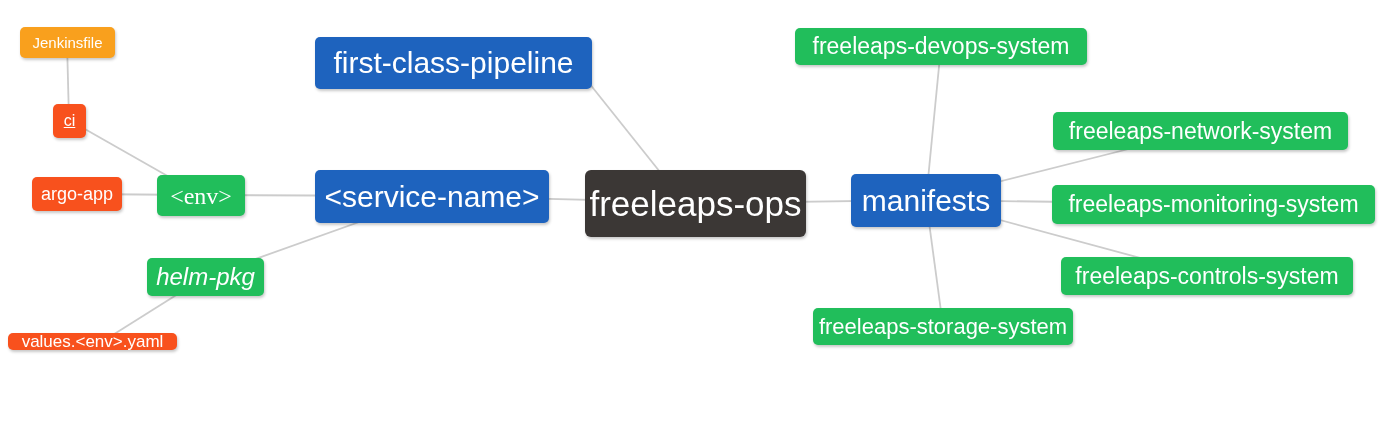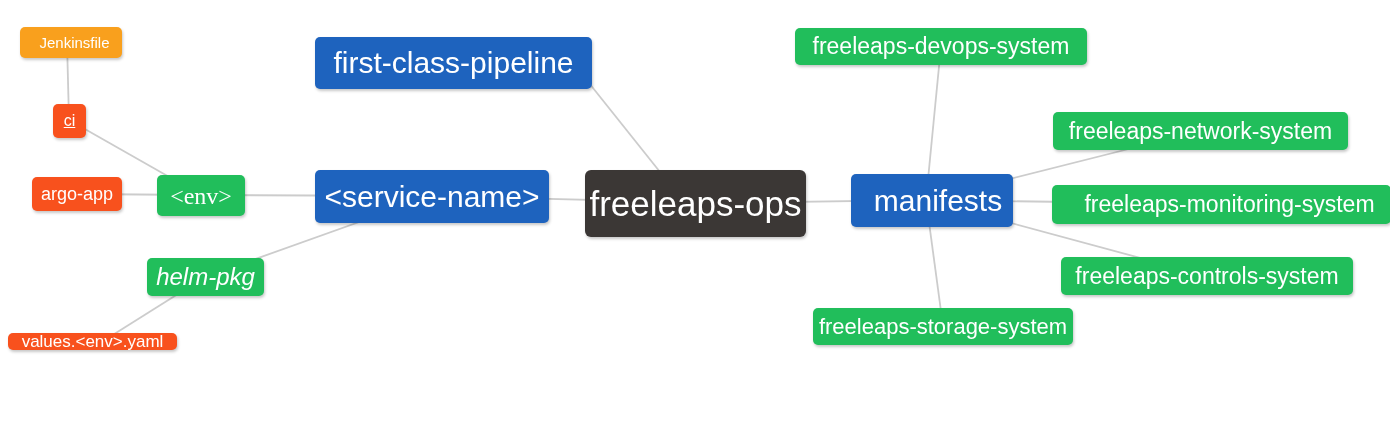--- a/index.html
+++ b/index.html
@@ -33,33 +33,33 @@
     justify-content: center;
     color: #ffffff;
     border-radius: 5px;
     box-shadow: 1px 2px 3px rgba(0,0,0,0.22);
     white-space: nowrap;
     line-height: 1;
     cursor: default;
     user-select: none;
   }
   
-  #n-jenkinsfile { left: 20px;   top: 27px;  width: 95px;  height: 31px; font-size: 15px; padding-left: 7px; }
+  #n-jenkinsfile { left: 20px;   top: 27px;  width: 95px;  height: 31px; font-size: 15px; }
   #n-ci          { left: 53px;   top: 104px; width: 33px;  height: 34px; font-size: 16px; }
   #n-argo-app    { left: 32px;   top: 177px; width: 90px;  height: 34px; font-size: 18px; }
   #n-env         { left: 157px;  top: 175px; width: 88px;  height: 41px; font-size: 24px; }
   #n-helm-pkg    { left: 147px;  top: 258px; width: 117px; height: 38px; font-size: 24px; font-style: italic; }
   #n-values      { left: 8px;    top: 333px; width: 169px; height: 17px; font-size: 17px; }
   #n-pipeline    { left: 315px;  top: 37px;  width: 277px; height: 52px; font-size: 30px; }
   #n-service     { left: 315px;  top: 170px; width: 234px; height: 53px; font-size: 30px; }
   #n-ops         { left: 585px;  top: 170px; width: 221px; height: 67px; font-size: 35px; border-radius: 6px; }
-  #n-manifests   { left: 851px;  top: 174px; width: 150px; height: 53px; font-size: 30px; padding-left: 12px; }
+  #n-manifests   { left: 851px;  top: 174px; width: 150px; height: 53px; font-size: 30px; }
   #n-devops      { left: 795px;  top: 28px;  width: 292px; height: 37px; font-size: 23px; }
   #n-network     { left: 1053px; top: 112px; width: 295px; height: 38px; font-size: 23px; }
-  #n-monitoring  { left: 1052px; top: 185px; width: 323px; height: 39px; font-size: 23px; padding-left: 16px; }
+  #n-monitoring  { left: 1052px; top: 185px; width: 323px; height: 39px; font-size: 23px; }
   #n-controls    { left: 1061px; top: 257px; width: 292px; height: 38px; font-size: 23px; }
   #n-storage     { left: 813px;  top: 308px; width: 260px; height: 37px; font-size: 22px; }
 </style>
 </head>
 <body>
 
 <div class="canvas" style="background-color: rgb(255, 255, 255);">
 
   <svg class="edges" viewBox="0 0 1390 421" xmlns="http://www.w3.org/2000/svg">
     <line x1="67" y1="42" x2="69" y2="120" stroke="#CCCCCC"></line>

